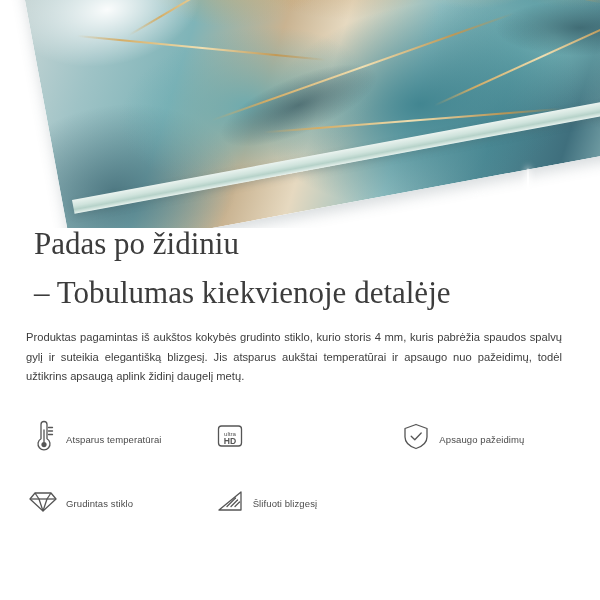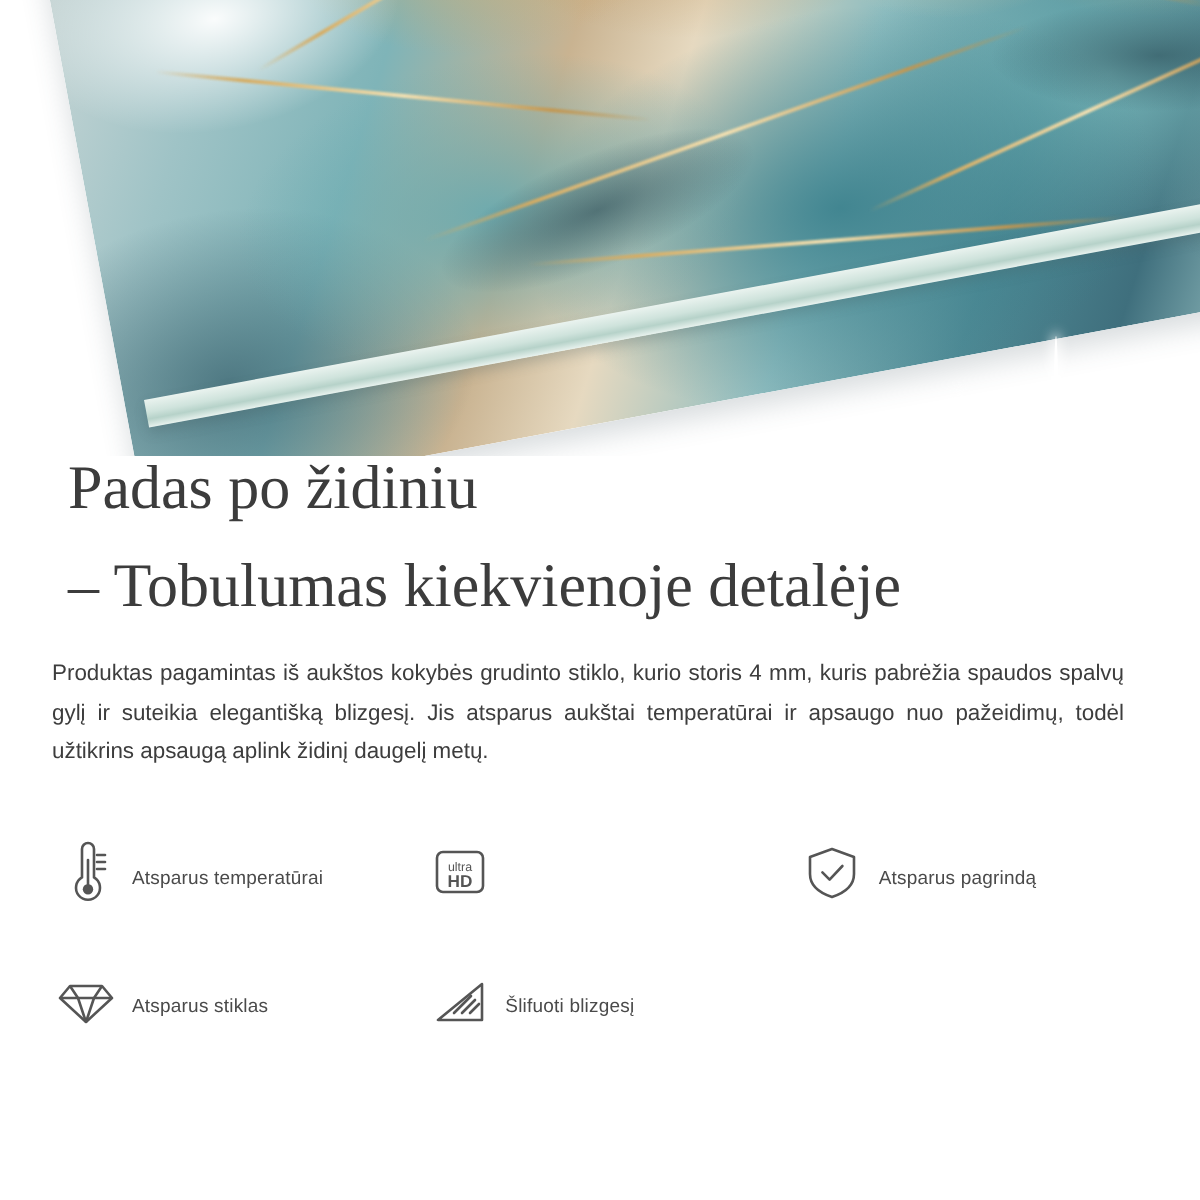--- a/index.html
+++ b/index.html
@@ -235,33 +235,33 @@
         </div>
       </div>
 
       <div class="feature">
         <div class="feature-icon">
           <svg width="40" height="40" viewBox="0 0 40 40" fill="none" stroke="#555" stroke-width="1.3" stroke-linecap="round" stroke-linejoin="round">
             <path d="M20 8.5 L31 12.5 V21 c0 6-4.6 9.4-11 11.5 C13.6 30.4 9 27 9 21 V12.5 Z"></path>
             <polyline points="15.2,20.2 18.8,23.8 25.2,17"></polyline>
           </svg>
         </div>
-        <div class="feature-label">Atsparus pagrindą</div>
+        <div class="feature-label">Apsaugo pažeidimų</div>
       </div>
 
       <div class="feature">
         <div class="feature-icon">
           <svg width="40" height="40" viewBox="0 0 40 40" fill="none" stroke="#555" stroke-width="1.3" stroke-linejoin="round">
             <path d="M12 13 H28 L33 19 L20 31 L7 19 Z"></path>
             <path d="M7 19 H33"></path>
             <path d="M12 13 L16 19 L20 31"></path>
             <path d="M28 13 L24 19 L20 31"></path>
           </svg>
         </div>
-        <div class="feature-label">Atsparus stiklas</div>
+        <div class="feature-label">Grudintas stiklo</div>
       </div>
 
       <div class="feature">
         <div class="feature-icon">
           <svg width="40" height="40" viewBox="0 0 40 40" fill="none" stroke="#555" stroke-width="1.3" stroke-linecap="round">
             <path d="M9 30 H31 V12 Z" stroke-linejoin="round"></path>
             <line x1="17" y1="26.5" x2="25.5" y2="18"></line>
             <line x1="21" y1="26.5" x2="27.5" y2="20"></line>
             <line x1="25" y1="26.5" x2="29.5" y2="22"></line>
           </svg>

